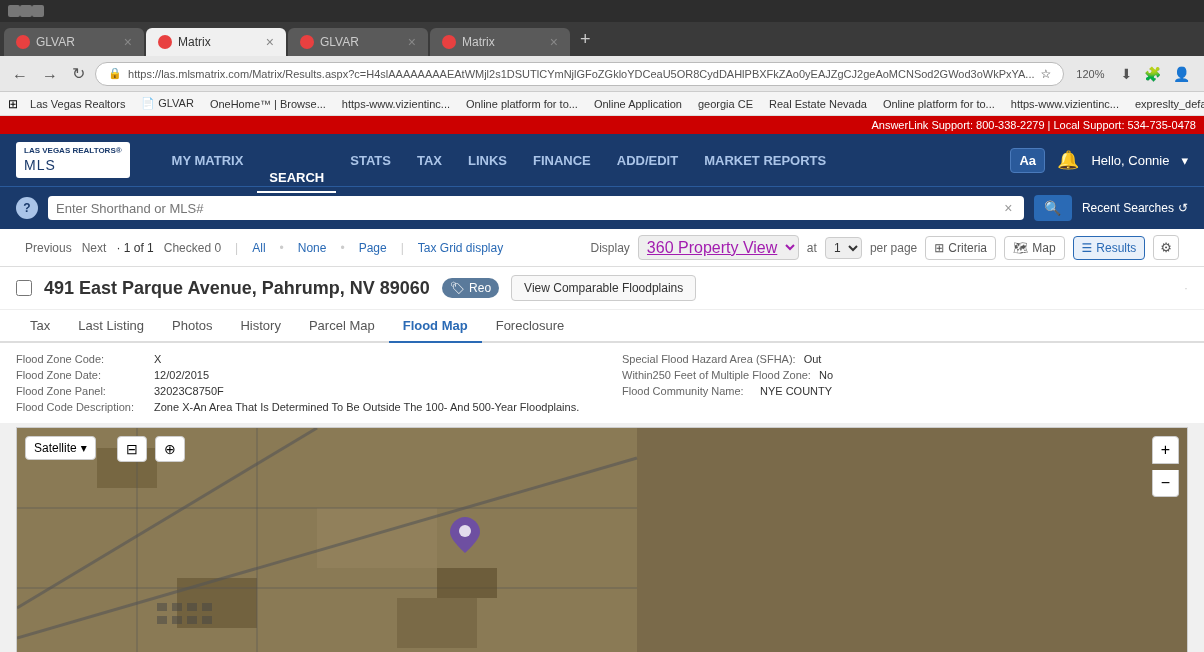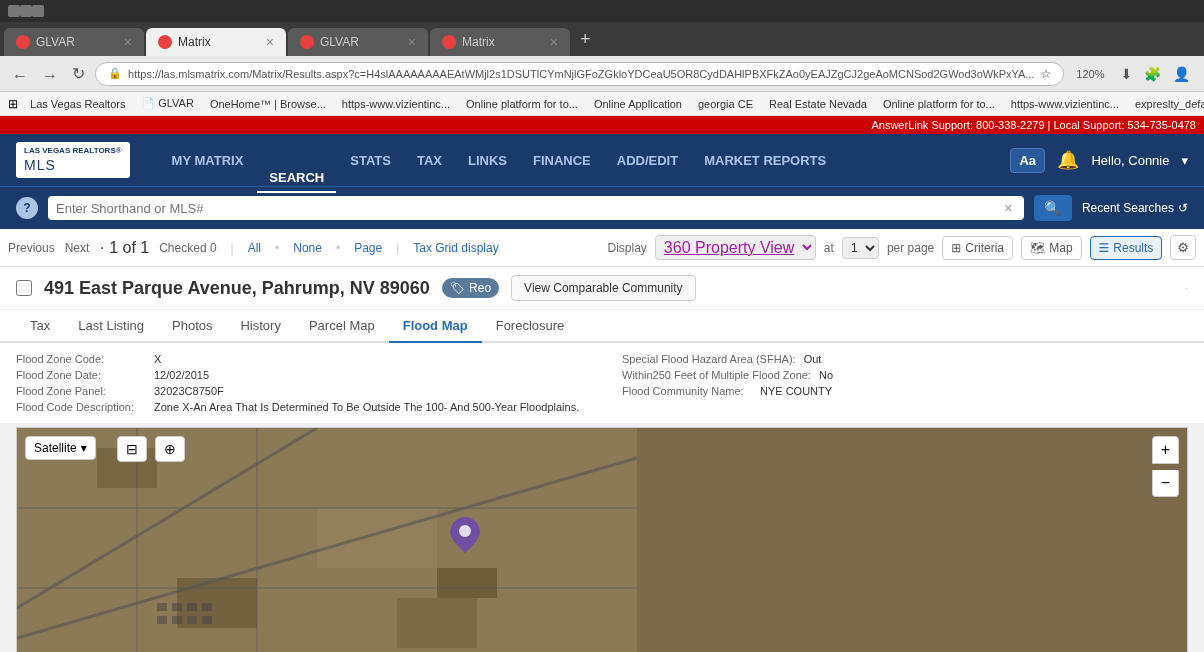--- a/index.html
+++ b/index.html
@@ -47,23 +47,23 @@
     
     .search-bar { background: #1a3a6b; padding: 8px 16px; display: flex; align-items: center; gap: 10px; border-top: 1px solid #2a5a9b; }
     .help-circle { width: 22px; height: 22px; border-radius: 50%; background: #aac4e8; color: #1a3a6b; display: flex; align-items: center; justify-content: center; font-size: 12px; font-weight: bold; cursor: pointer; }
     .search-input-wrap { flex: 1; display: flex; align-items: center; background: white; border-radius: 4px; padding: 4px 8px; }
     .search-input { border: none; outline: none; flex: 1; font-size: 13px; color: #999; }
     .search-clear { color: #999; cursor: pointer; font-size: 14px; margin-right: 4px; }
     .search-btn { background: #2a6ab5; color: white; border: none; border-radius: 4px; padding: 5px 10px; cursor: pointer; font-size: 14px; }
     .recent-searches-btn { color: white; font-size: 12px; cursor: pointer; display: flex; align-items: center; gap: 4px; white-space: nowrap; }
 
     
-    .results-toolbar { background: white; border-bottom: 1px solid #ddd; padding: 6px 8px; display: flex; align-items: center; gap: 10px; }
+    .results-toolbar { background: white; border-bottom: 1px solid #ddd; padding: 6px 25px; display: flex; align-items: center; gap: 10px; }
     .toolbar-nav-btn { background: none; border: none; color: #666; font-size: 12px; cursor: pointer; }
-    .toolbar-page-info { font-size: 16px; color: #333; }
+    .toolbar-page-info { font-size: 12px; color: #333; }
     .toolbar-sep { color: #ccc; margin: 0 4px; }
     .toolbar-link { color: #2a6ab5; font-size: 12px; cursor: pointer; text-decoration: none; }
     .toolbar-text { font-size: 12px; color: #666; }
     .toolbar-right { margin-left: auto; display: flex; align-items: center; gap: 8px; }
     .view-btn { display: flex; align-items: center; gap: 4px; font-size: 12px; color: #555; padding: 4px 8px; border: 1px solid #ccc; border-radius: 4px; cursor: pointer; background: white; }
     .view-btn.active { background: #e8f0fa; color: #2a6ab5; border-color: #2a6ab5; }
     .display-select { font-size: 16px; color: #a21caf; border: 1px solid #ccc; border-radius: 4px; padding: 2px 4px; text-decoration: underline; }
     .per-page-select { font-size: 12px; color: #333; border: 1px solid #ccc; border-radius: 4px; padding: 2px 4px; }
     .gear-btn { background: none; border: 1px solid #ccc; border-radius: 4px; padding: 4px 6px; cursor: pointer; font-size: 13px; color: #555; }
 
@@ -237,21 +237,21 @@
   </div>
 </div>
 
 <div class="property-header">
   <input class="prop-checkbox" type="checkbox" style="">
   <span class="prop-address">491 East Parque Avenue, Pahrump, NV 89060</span>
   <div class="prop-badge">
     <span>🏷</span>
     <span>Reo</span>
   </div>
-  <button class="comparable-btn">View Comparable Community</button>
+  <button class="comparable-btn">View Comparable Floodplains</button>
   <span class="prop-dot">·</span>
 </div>
 
 <div class="prop-tabs">
   <span class="prop-tab">Tax</span>
   <span class="prop-tab">Last Listing</span>
   <span class="prop-tab">Photos</span>
   <span class="prop-tab">History</span>
   <span class="prop-tab">Parcel Map</span>
   <span class="prop-tab active">Flood Map</span>

